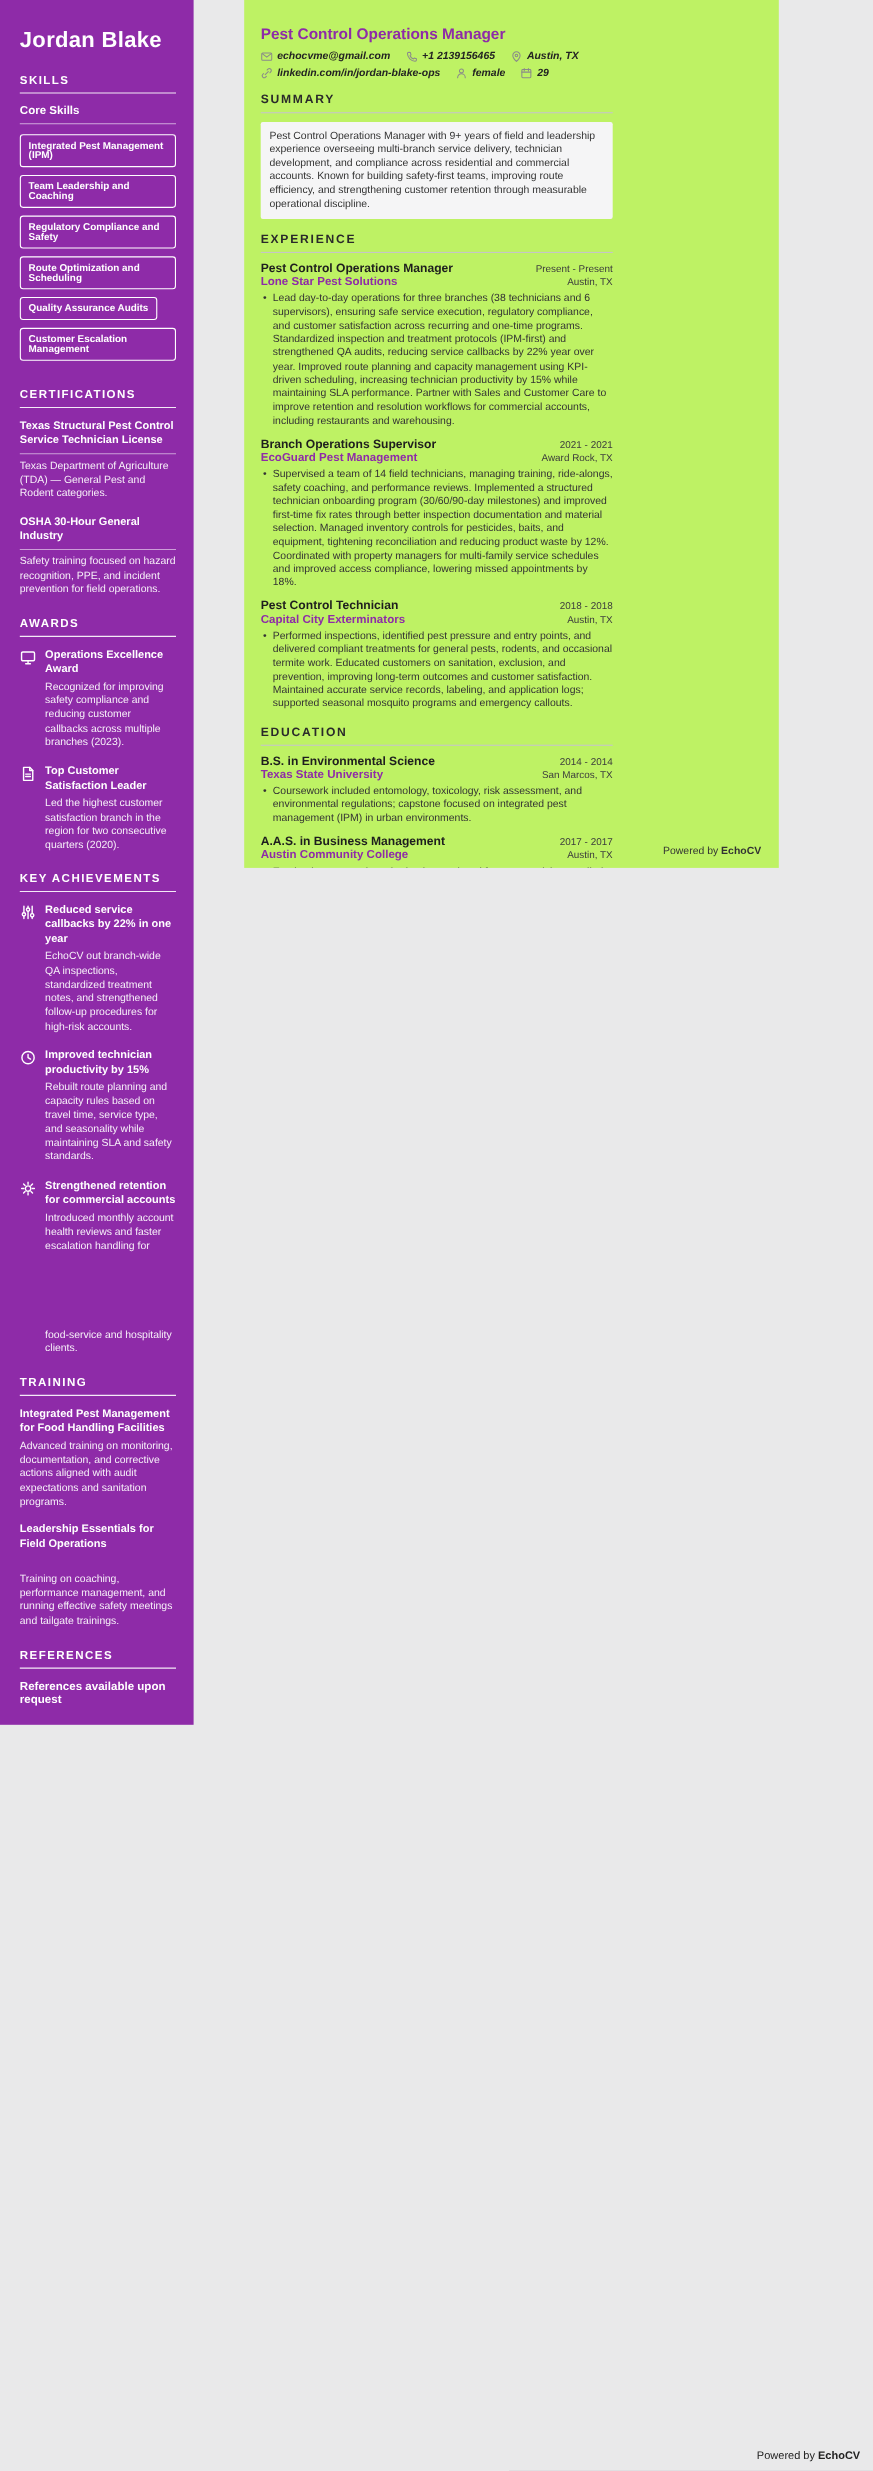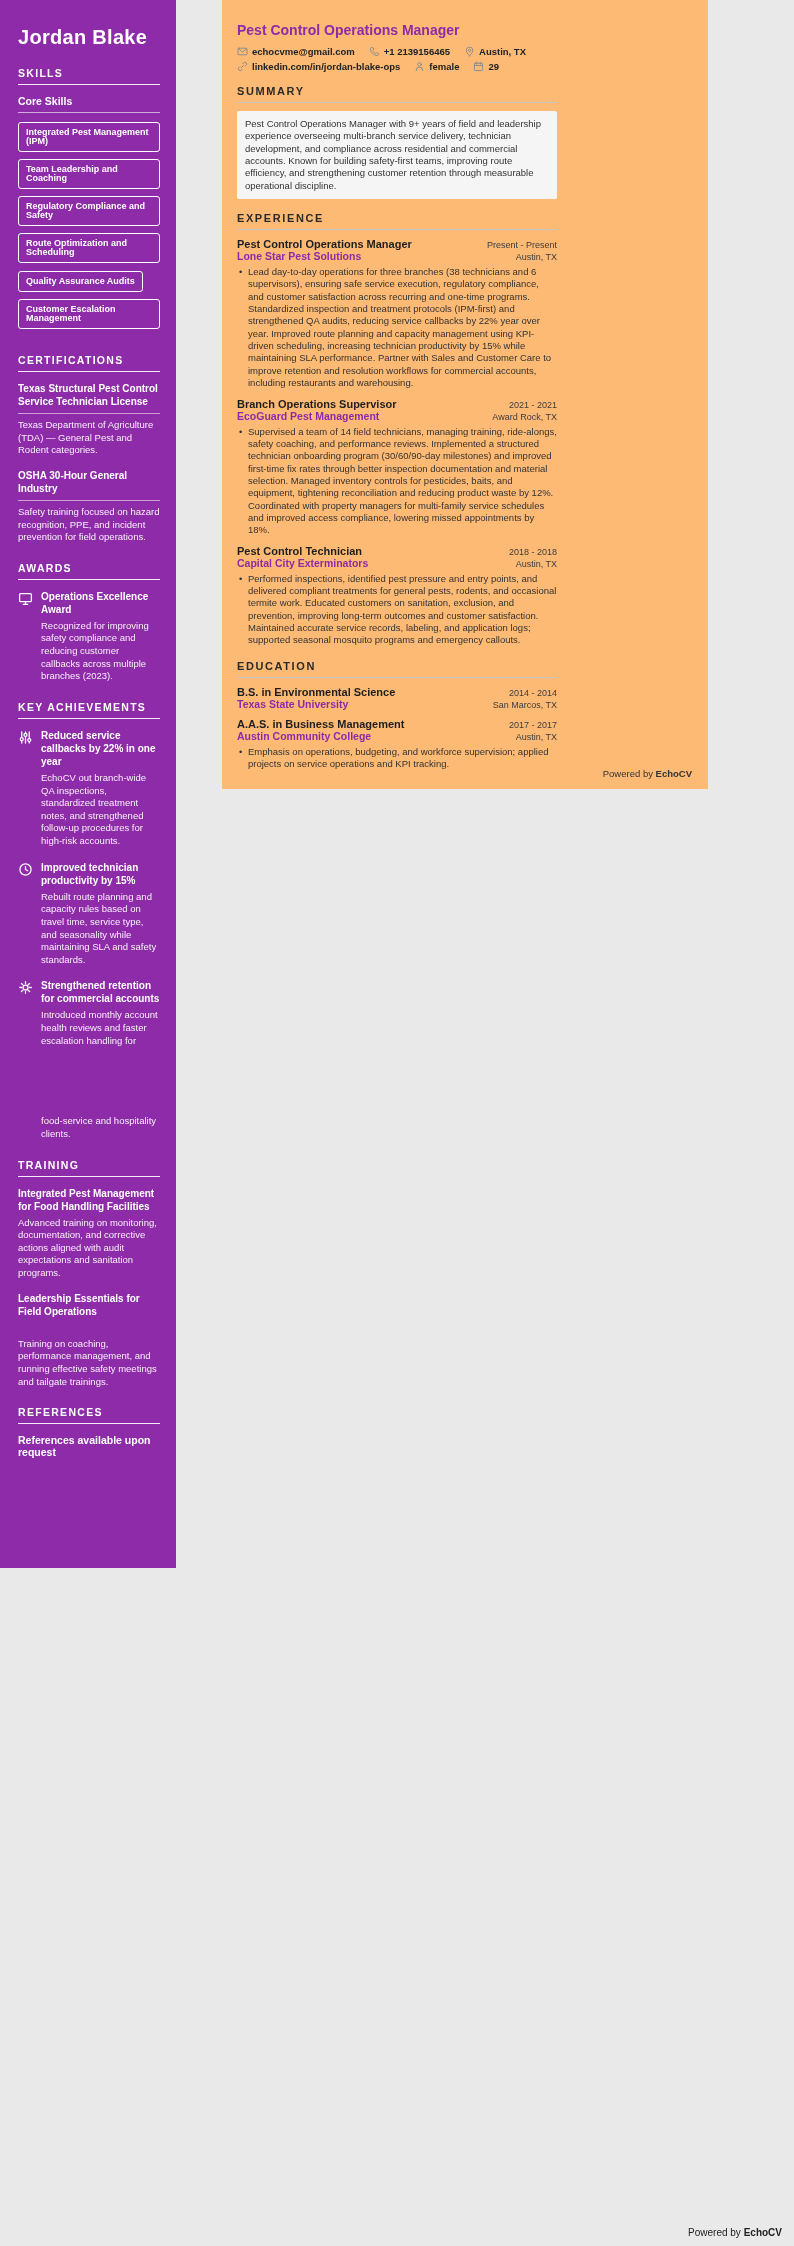--- a/index.html
+++ b/index.html
@@ -24,24 +24,24 @@
   .sb-desc { font-size:9.5px; line-height:1.33; color:rgba(255,255,255,.93); }
   .ico-item { display:flex; gap:8px; margin-bottom:13px; }
   .ico-item .txt { flex:1; }
   .ico-item .sb-desc { margin-top:4px; }
   .icon15 { width:15px; height:15px; flex:0 0 15px; margin-top:1px; }
   .pb-gap { height:64px; }
   .sb-refs { font-size:10.5px; font-weight:700; }
 
   
   .main-panel { position:absolute; left:222px; top:0; width:486px; height:789px;
-                background:#fdba74; overflow:hidden; }
+                background:#bef264; overflow:hidden; }
   .main-inner { width:335px; padding:22px 0 0 15px; }
   .doc-title { font-size:14px; font-weight:700; color:#8e2ba8; margin-bottom:8px; }
-  .contact { display:flex; flex-direction:column; gap:4px; margin-bottom:4px; }
+  .contact { display:flex; flex-direction:column; gap:4px; margin-bottom:4px;font-style:italic; }
   .c-row { display:flex; gap:14px; align-items:center; }
   .c-item { display:flex; gap:4px; align-items:center; font-size:9.5px; font-weight:700; color:#222; }
   .c-item svg { width:11px; height:11px; }
   .m-h { font-size:11px; font-weight:700; letter-spacing:1.6px; color:#2a2a2a;
          border-bottom:1px solid #c6c6c6; padding-bottom:5px; margin:13px 0 8px; }
   .summary-box { background:#f5f5f6; border-radius:2px; padding:7px 8px;
                  font-size:9.5px; line-height:1.3; color:#333; }
   .entry { margin-bottom:8px; }
   .e-row { display:flex; justify-content:space-between; align-items:baseline; }
   .e-title { font-size:11px; font-weight:700; color:#1e1e1e; }
@@ -94,20 +94,31 @@
       <div class="ico-item">
         <svg class="icon15" viewBox="0 0 14 14" fill="none" stroke="#fff" stroke-width="1.2" stroke-linecap="round" stroke-linejoin="round">
           <rect x="1.5" y="2.5" width="11" height="7.5" rx="1"></rect>
             <path d="M5 12.5h4M7 10.3v2"></path>
         </svg>
         <div class="txt">
           <div class="sb-item-title">Operations Excellence Award</div>
           <div class="sb-desc">Recognized for improving safety compliance and reducing customer callbacks across multiple branches (2023).</div>
         </div>
       </div>
+      <div class="ico-item">
+        <svg class="icon15" viewBox="0 0 14 14" fill="none" stroke="#fff" stroke-width="1.2" stroke-linecap="round" stroke-linejoin="round">
+          <path d="M3.2 1.5h5.2l2.6 2.6v8.4H3.2z"></path>
+            <path d="M8.4 1.5v2.6H11"></path>
+            <path d="M5 7.2h4M5 9.2h4"></path>
+        </svg>
+        <div class="txt">
+          <div class="sb-item-title">Top Customer Satisfaction Leader</div>
+          <div class="sb-desc">Led the highest customer satisfaction branch in the region for two consecutive quarters (2020).</div>
+        </div>
+      </div>
     </section>
 
     <section>
       <h2 class="sb-h">KEY ACHIEVEMENTS</h2>
       <div class="ico-item">
         <svg class="icon15" viewBox="0 0 14 14" fill="none" stroke="#fff" stroke-width="1.2" stroke-linecap="round">
           <path d="M3.5 1.8v10.4M7 1.8v10.4M10.5 1.8v10.4"></path>
           <circle cx="3.5" cy="8.6" r="1.4" fill="#8e2ba8"></circle>
             <circle cx="7" cy="4.6" r="1.4" fill="#8e2ba8"></circle>
             <circle cx="10.5" cy="9.4" r="1.4" fill="#8e2ba8"></circle>
@@ -262,20 +273,21 @@
 
         <div class="entry">
           <div class="e-row">
             <span class="e-title">B.S. in Environmental Science</span>
             <span class="e-date">2014 - 2014</span>
           </div>
           <div class="e-row">
             <span class="e-company">Texas State University</span>
             <span class="e-loc">San Marcos, TX</span>
           </div>
+          <div class="bullet">Coursework included entomology, toxicology, risk assessment, and environmental regulations; capstone focused on integrated pest management (IPM) in urban environments.</div>
         </div>
 
         <div class="entry">
           <div class="e-row">
             <span class="e-title">A.A.S. in Business Management</span>
             <span class="e-date">2017 - 2017</span>
           </div>
           <div class="e-row">
             <span class="e-company">Austin Community College</span>
             <span class="e-loc">Austin, TX</span>

